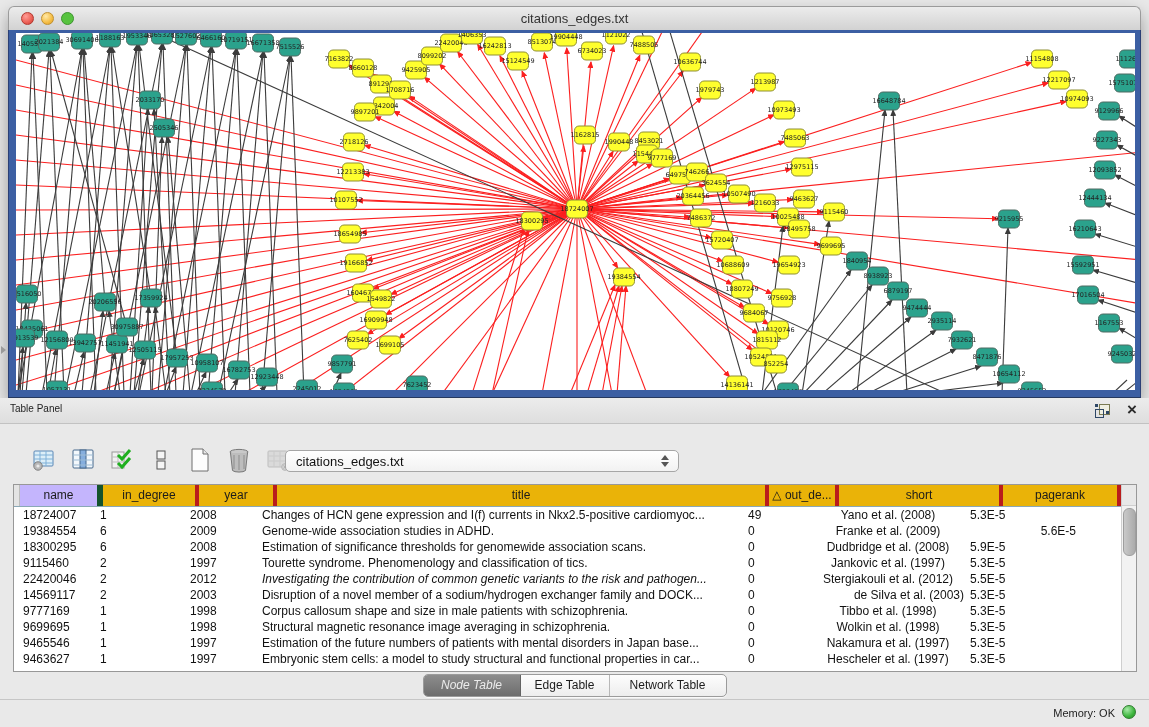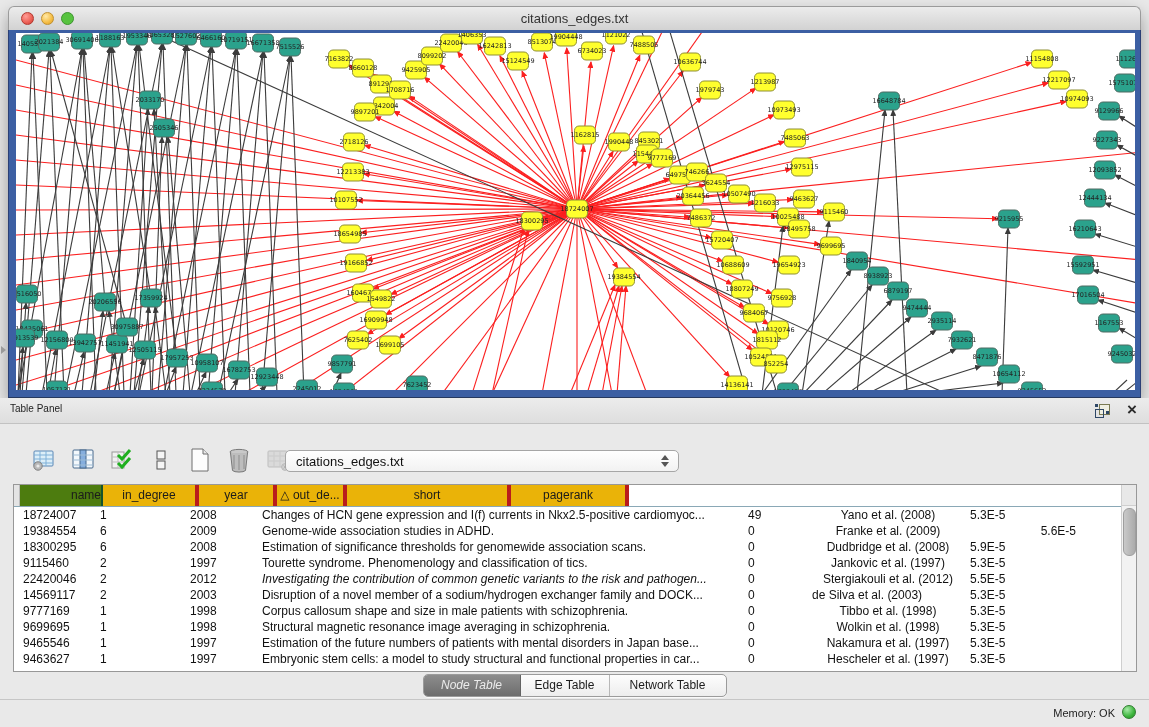--- a/index.html
+++ b/index.html
@@ -70,21 +70,21 @@
   .table-box{
     position:absolute;left:13px;top:86px;width:1124px;height:188px;
     background:#ffffff;border:1px solid #989898;box-sizing:border-box;overflow:hidden;
   }
   .thead{display:flex;height:21px;border-bottom:1px solid #8aa8b6;}
   .th{
     box-sizing:border-box;height:21px;line-height:20px;font-size:12px;color:#1b1b1b;
     text-align:center;background:#eab308;border-right:4px solid #b91c1c;overflow:hidden;white-space:nowrap;
   }
   .th.gutter{background:#e4e4e4;border-right:1px solid #bdbdbd;}
-  .th.gray{background:#4d7c0f;border-right:2px solid #14532d;text-align:right;}
+  .th.gray{background:#c4b5fd;border-right:6px solid #14532d;}
   .tbody .tr{display:flex;height:16px;}
   .td{
     box-sizing:border-box;font-size:12px;color:#111;line-height:16px;
     padding:0 3px;overflow:hidden;white-space:nowrap;text-overflow:clip;
   }
   .vscroll{
     position:absolute;right:0;top:0;width:15px;height:100%;
     background:#f2f2f2;border-left:1px solid #cfcfcf;box-sizing:border-box;
   }
   .vscroll .corner{position:absolute;left:0;top:0;width:100%;height:21px;background:#e8e8e8;border-bottom:1px solid #cfcfcf;box-sizing:border-box;}
@@ -906,20 +906,21 @@
         <span class="down"></span>
       </span>
   </div>
 
   <div class="table-box">
     <div class="thead" id="thead">
         <div class="th gutter" style="width: 6px;"></div>
         <div class="th gray" style="width: 83px;">name</div>
         <div class="th" style="width: 96px;">in_degree</div>
         <div class="th" style="width: 78px;">year</div>
+        <div class="th" style="width: 492px;">title</div>
         <div class="th" style="width: 70px;">△ out_de...</div>
         <div class="th" style="width: 164px;">short</div>
         <div class="th" style="width: 118px;">pagerank</div>
       </div>
     <div class="tbody" id="tbody">
         <div class="tr">
           <div class="td" style="width: 6px; padding: 0px;"></div>
           <div class="td" style="width: 77px; text-align: left;">18724007</div>
           <div class="td" style="width: 90px; text-align: left;">1</div>
           <div class="td" style="width: 72px; text-align: left;">2008</div>
@@ -968,21 +969,21 @@
           <div class="td" style="width: 158px; text-align: center;">Stergiakouli et al. (2012)</div>
           <div class="td" style="width: 112px; text-align: left;">5.5E-5</div>
         </div>
         <div class="tr">
           <div class="td" style="width: 6px; padding: 0px;"></div>
           <div class="td" style="width: 77px; text-align: left;">14569117</div>
           <div class="td" style="width: 90px; text-align: left;">2</div>
           <div class="td" style="width: 72px; text-align: left;">2003</div>
           <div class="td" style="width: 486px; text-align: left;">Disruption of a novel member of a sodium/hydrogen exchanger family and DOCK...</div>
           <div class="td" style="width: 64px; text-align: left;">0</div>
-          <div class="td" style="width: 158px; text-align: left;">de Silva et al. (2003)</div>
+          <div class="td" style="width: 158px; text-align: right;">de Silva et al. (2003)</div>
           <div class="td" style="width: 112px; text-align: left;">5.3E-5</div>
         </div>
         <div class="tr">
           <div class="td" style="width: 6px; padding: 0px;"></div>
           <div class="td" style="width: 77px; text-align: left;">9777169</div>
           <div class="td" style="width: 90px; text-align: left;">1</div>
           <div class="td" style="width: 72px; text-align: left;">1998</div>
           <div class="td" style="width: 486px; text-align: left;">Corpus callosum shape and size in male patients with schizophrenia.</div>
           <div class="td" style="width: 64px; text-align: left;">0</div>
           <div class="td" style="width: 158px; text-align: center;">Tibbo et al. (1998)</div>

